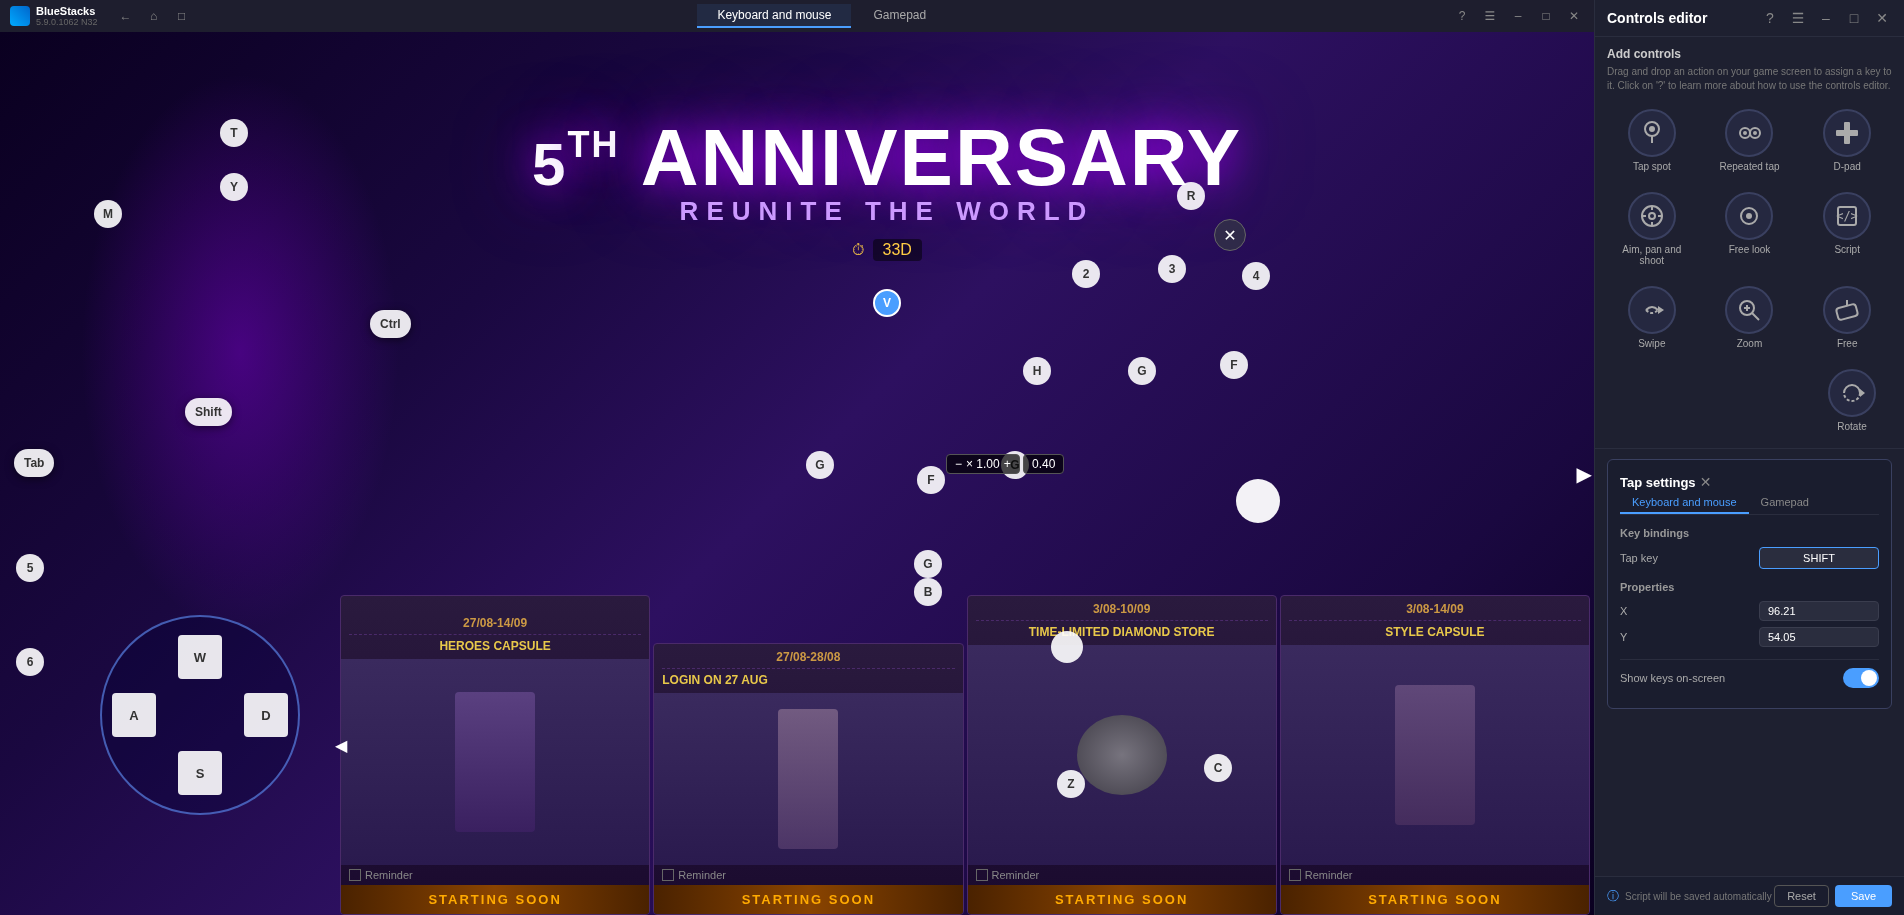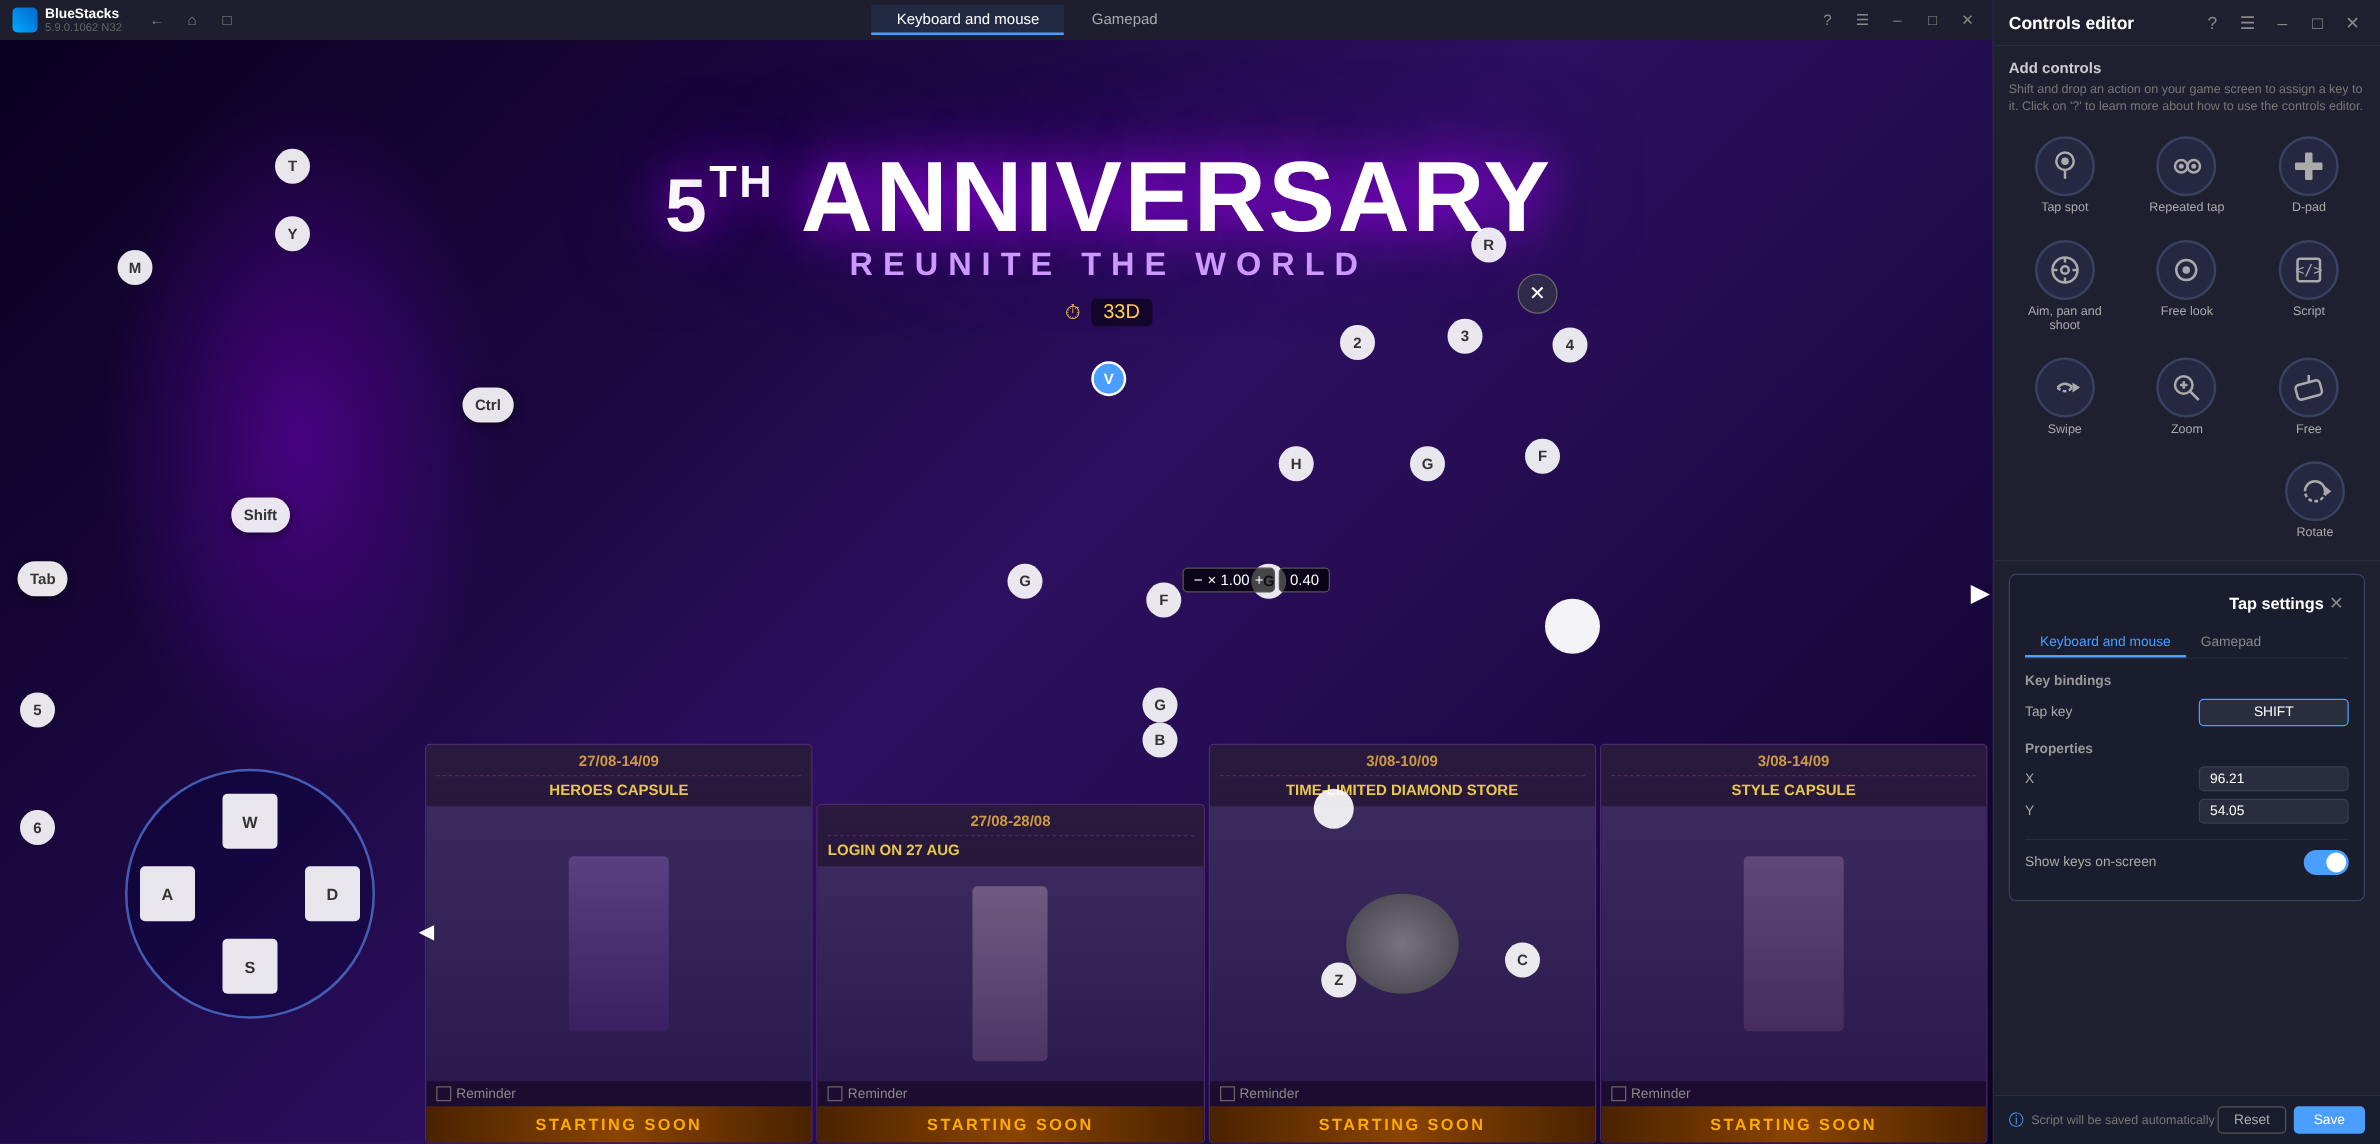--- a/index.html
+++ b/index.html
@@ -60,21 +60,21 @@
     .add-controls-desc { color: #777; font-size: 10px; line-height: 1.4; margin-bottom: 10px; }
 
     
     .controls-grid { display: grid; grid-template-columns: repeat(3, 1fr); gap: 8px; }
     .control-item { display: flex; flex-direction: column; align-items: center; gap: 4px; cursor: pointer; padding: 6px; border-radius: 6px; }
     .control-icon { width: 48px; height: 48px; border-radius: 50%; border: 2px solid #3a4060; background: #252840; display: flex; align-items: center; justify-content: center; }
     .control-label { color: #aaa; font-size: 10px; text-align: center; }
 
     
     .tap-settings-panel { padding: 12px; border: 1px solid #3a4060; border-radius: 6px; margin: 10px 12px; background: #1a1d2e; }
-    .tap-settings-header { display: flex; align-items: center; justify-content: flex-end; margin-bottom: 12px; }
+    .tap-settings-header { display: flex; align-items: center; justify-content: flex-start; }
     .tap-settings-title { color: #fff; font-size: 13px; font-weight: 600; }
     .tap-settings-close { width: 20px; height: 20px; border: none; background: transparent; color: #888; cursor: pointer; font-size: 14px; }
 
     
     .settings-tabs { display: flex; border-bottom: 1px solid #2a2d3e; margin-bottom: 12px; }
     .settings-tab { padding: 4px 12px; color: #888; font-size: 11px; cursor: pointer; border-bottom: 2px solid transparent; }
     .settings-tab.active { color: #4a9eff; border-bottom: 2px solid #4a9eff; }
 
     
     .bindings-section { margin-bottom: 12px; }
@@ -162,21 +162,21 @@
         <div style="font-size:26px;color:#cc99ff;letter-spacing:8px;font-weight:600;margin-top:-8px;">REUNITE THE WORLD</div>
         <div style="display:flex;align-items:center;justify-content:center;gap:8px;margin-top:12px;">
           <span style="color:#ffcc44;font-size:16px;">⏱</span>
           <span style="color:#ffcc44;font-size:16px;background:rgba(0,0,0,0.5);padding:2px 10px;border-radius:4px;">33D</span>
         </div>
       </div>
 
       <div style="position:absolute;bottom:0;left:340px;right:4px;display:flex;gap:3px;height:320px;">
 
         <div style="flex:1;background:linear-gradient(180deg,#2a1a3e,#1a0a2e);border:1px solid #4a2a6a;border-radius:4px;overflow:hidden;display:flex;flex-direction:column;">
-          <div style="padding:6px 8px;">
+          <div style="padding:6px 8px;margin-top:14px;">
             <div style="color:#cc9944;font-size:12px;font-weight:bold;text-align:center;border-bottom:1px dashed #4a2a6a;padding-bottom:4px;margin-bottom:4px;">27/08-14/09</div>
             <div style="color:#e8c84a;font-size:12px;font-weight:bold;text-align:center;text-transform:uppercase;">HEROES CAPSULE</div>
           </div>
           <div style="flex:1;background:linear-gradient(180deg,#3a2a5e,#2a1a4e);display:flex;align-items:center;justify-content:center;">
             <div style="width:80px;height:140px;background:linear-gradient(180deg,#5a4080,#3a2060);border-radius:4px;"></div>
           </div>
           <div style="display:flex;align-items:center;gap:4px;padding:4px 8px;">
             <div class="reminder-checkbox"></div>
             <span style="color:#888;font-size:11px;">Reminder</span>
           </div>
@@ -308,21 +308,21 @@
         <button class="panel-icon-btn">☰</button>
         <button class="panel-icon-btn">‒</button>
         <button class="panel-icon-btn">□</button>
         <button class="panel-icon-btn">✕</button>
       </div>
     </div>
 
 
     <div class="add-controls-section">
       <div class="add-controls-title">Add controls</div>
-      <div class="add-controls-desc">Shift and drop an action on your game screen to assign a key to it. Click on '?' to learn more about how to use the controls editor.</div>
+      <div class="add-controls-desc">Drag and drop an action on your game screen to assign a key to it. Click on '?' to learn more about how to use the controls editor.</div>
 
       <div class="controls-grid">
 
         <div class="control-item">
           <div class="control-icon">
             <svg width="28" height="28" viewBox="0 0 28 28">
               <circle cx="14" cy="10" r="7" fill="none" stroke="#aaa" stroke-width="2"></circle>
               <circle cx="14" cy="10" r="3" fill="#aaa"></circle>
               <line x1="14" y1="17" x2="14" y2="24" stroke="#aaa" stroke-width="2"></line>
             </svg>

